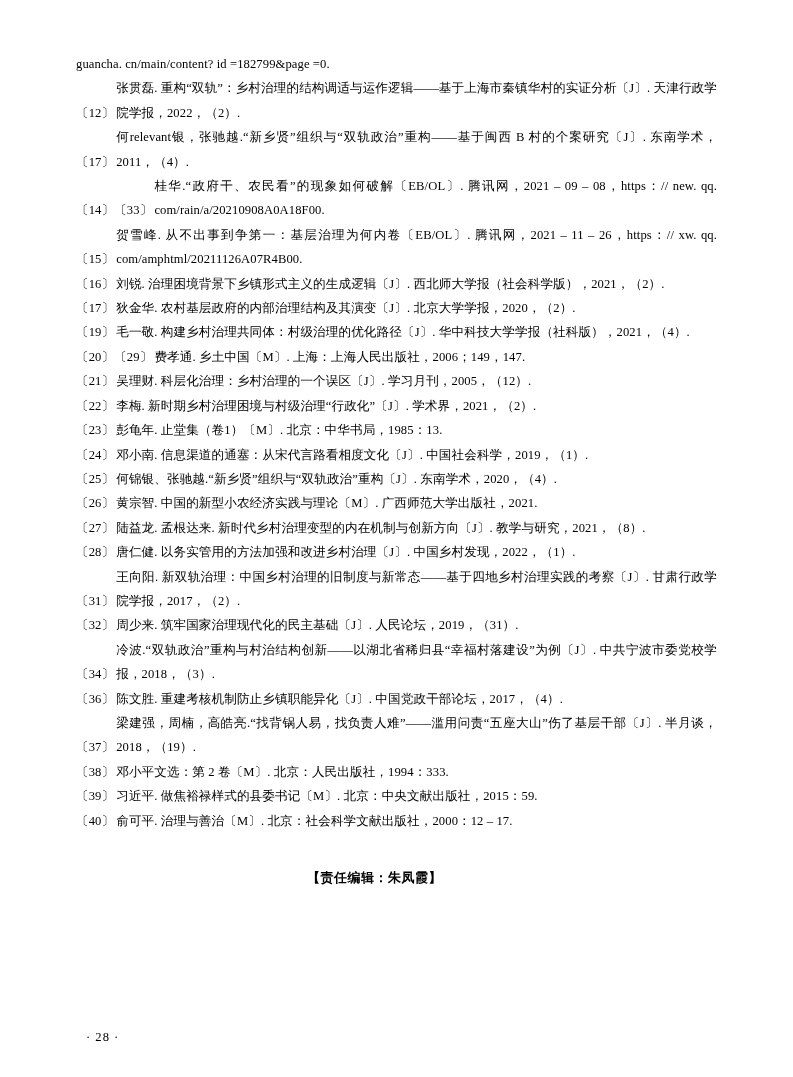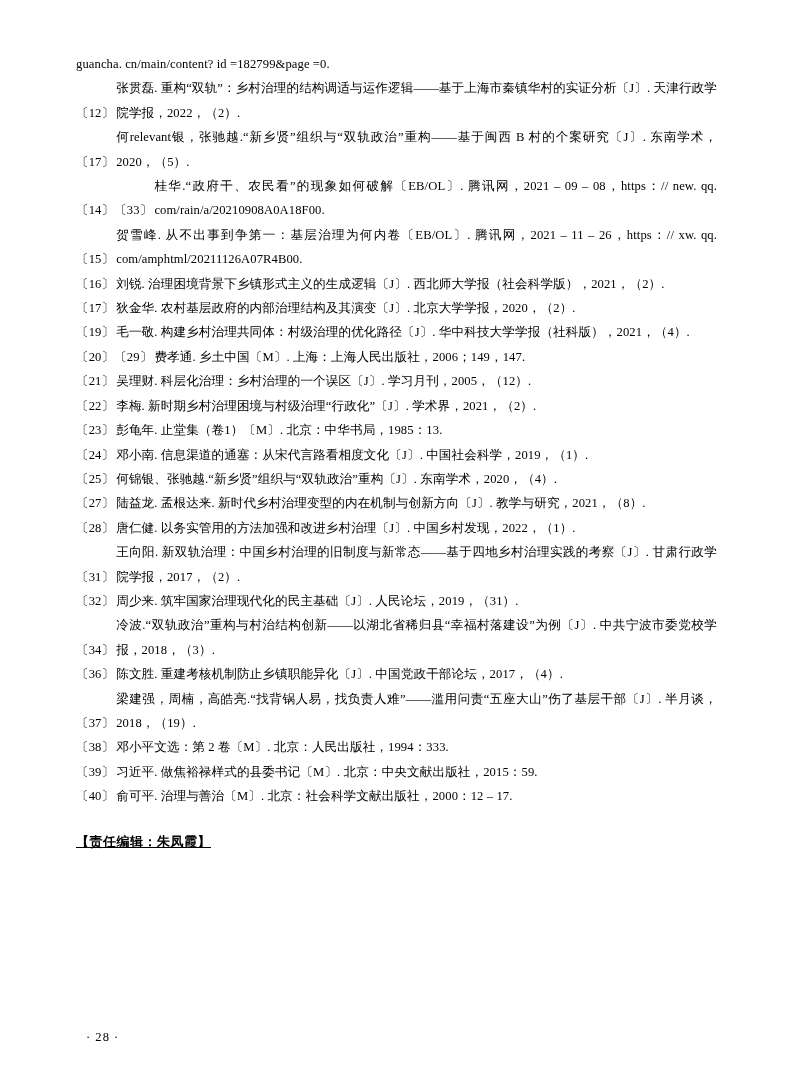--- a/index.html
+++ b/index.html
@@ -43,27 +43,26 @@
     text-align: justify;
     text-justify: inter-ideograph;
   }
   .plain {
     font-size: 12.6px;
     line-height: 24.4px;
     padding-left: 0px;
     letter-spacing: 0.1px;
   }
   .editor-line {
-    margin-top: 24px;
-    text-align: left;
+    margin-top: 36px;
+    text-align: center;
     padding-right: 44px;
     font-size: 13px;
     font-weight: bold;
     letter-spacing: 0.5px;
-    text-decoration: underline;
   }
   .page-number {
     position: absolute;
     left: 86px;
     bottom: 32px;
     font-size: 12.6px;
     letter-spacing: 1px;
   }
 </style>
 </head>
@@ -75,21 +74,21 @@
 
   <div class="ref-list">
 
     <div class="ref">
       <span class="num">〔12〕</span>
       <span class="txt">张贯磊. 重构“双轨”：乡村治理的结构调适与运作逻辑——基于上海市秦镇华村的实证分析〔J〕. 天津行政学院学报，2022，（2）.</span>
     </div>
 
     <div class="ref">
       <span class="num">〔17〕</span>
-      <span class="txt">何relevant银，张驰越.“新乡贤”组织与“双轨政治”重构——基于闽西 B 村的个案研究〔J〕. 东南学术，2020，（5）.</span>
+      <span class="txt">何relevant银，张驰越.“新乡贤”组织与“双轨政治”重构——基于闽西 B 村的个案研究〔J〕. 东南学术，2011，（4）.</span>
     </div>
 
     <div class="ref">
       <span class="num">〔14〕〔33〕</span>
       <span class="txt">桂华.“政府干、农民看”的现象如何破解〔EB/OL〕. 腾讯网，2021 – 09 – 08，https：// new. qq. com/rain/a/20210908A0A18F00.</span>
     </div>
 
     <div class="ref">
       <span class="num">〔15〕</span>
       <span class="txt">贺雪峰. 从不出事到争第一：基层治理为何内卷〔EB/OL〕. 腾讯网，2021 – 11 – 26，https：// xw. qq. com/amphtml/20211126A07R4B00.</span>
@@ -134,20 +133,24 @@
     <div class="ref">
       <span class="num">〔24〕</span>
       <span class="txt">邓小南. 信息渠道的通塞：从宋代言路看相度文化〔J〕. 中国社会科学，2019，（1）.</span>
     </div>
 
     <div class="ref">
       <span class="num">〔25〕</span>
       <span class="txt">何锦银、张驰越.“新乡贤”组织与“双轨政治”重构〔J〕. 东南学术，2020，（4）.</span>
     </div>
 
+    <div class="ref">
+      <span class="num">〔26〕</span>
+      <span class="txt">黄宗智. 中国的新型小农经济实践与理论〔M〕. 广西师范大学出版社，2021.</span>
+    </div>
 
     <div class="ref">
       <span class="num">〔27〕</span>
       <span class="txt">陆益龙. 孟根达来. 新时代乡村治理变型的内在机制与创新方向〔J〕. 教学与研究，2021，（8）.</span>
     </div>
 
     <div class="ref">
       <span class="num">〔28〕</span>
       <span class="txt">唐仁健. 以务实管用的方法加强和改进乡村治理〔J〕. 中国乡村发现，2022，（1）.</span>
     </div>

